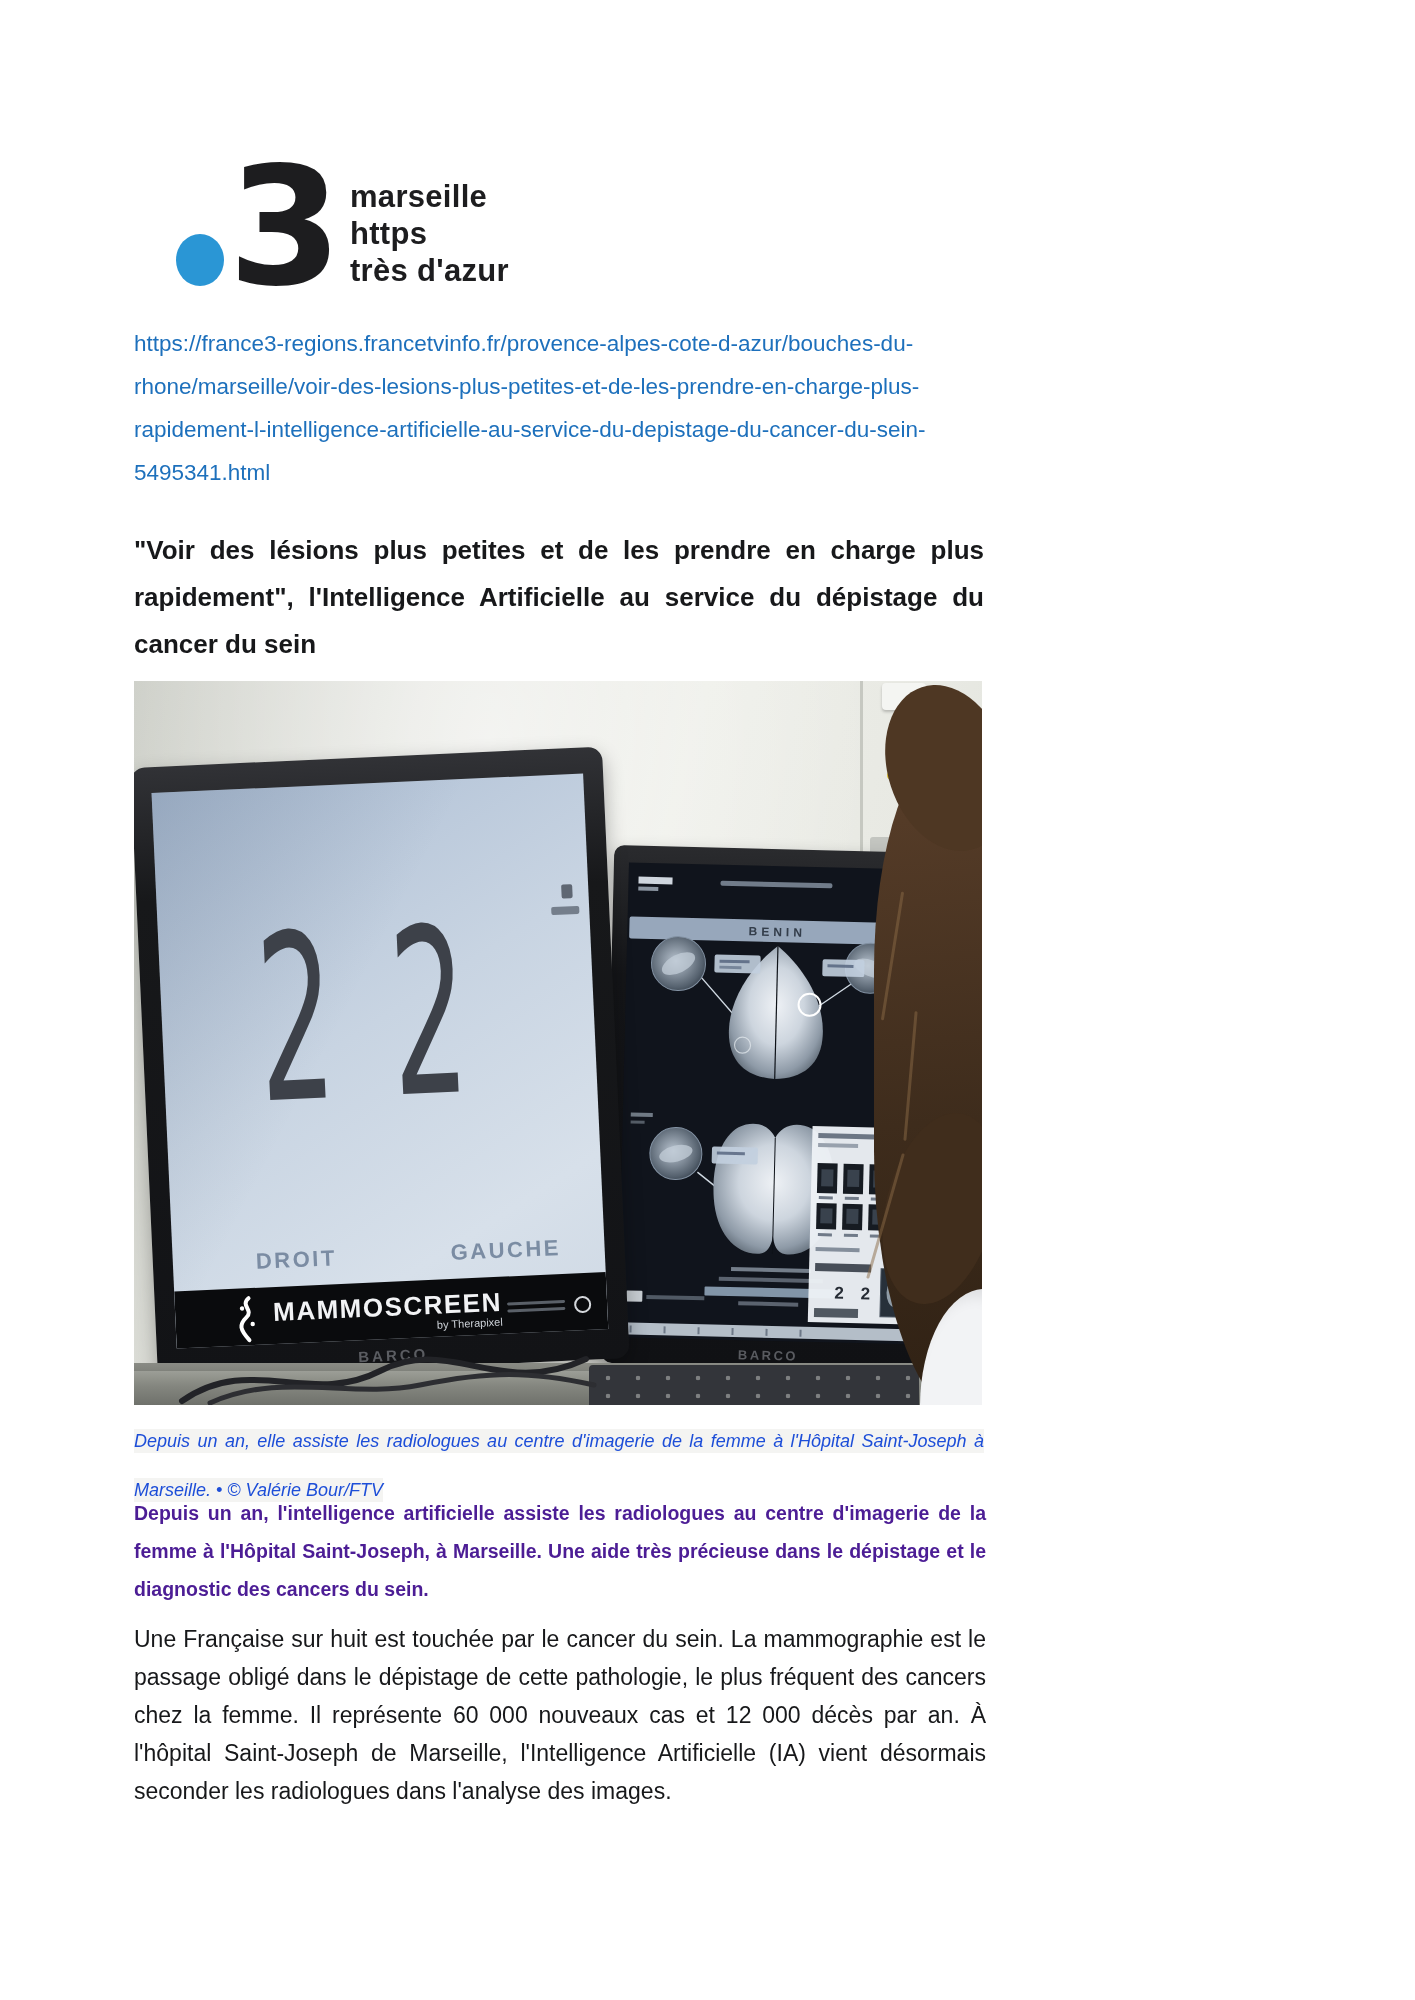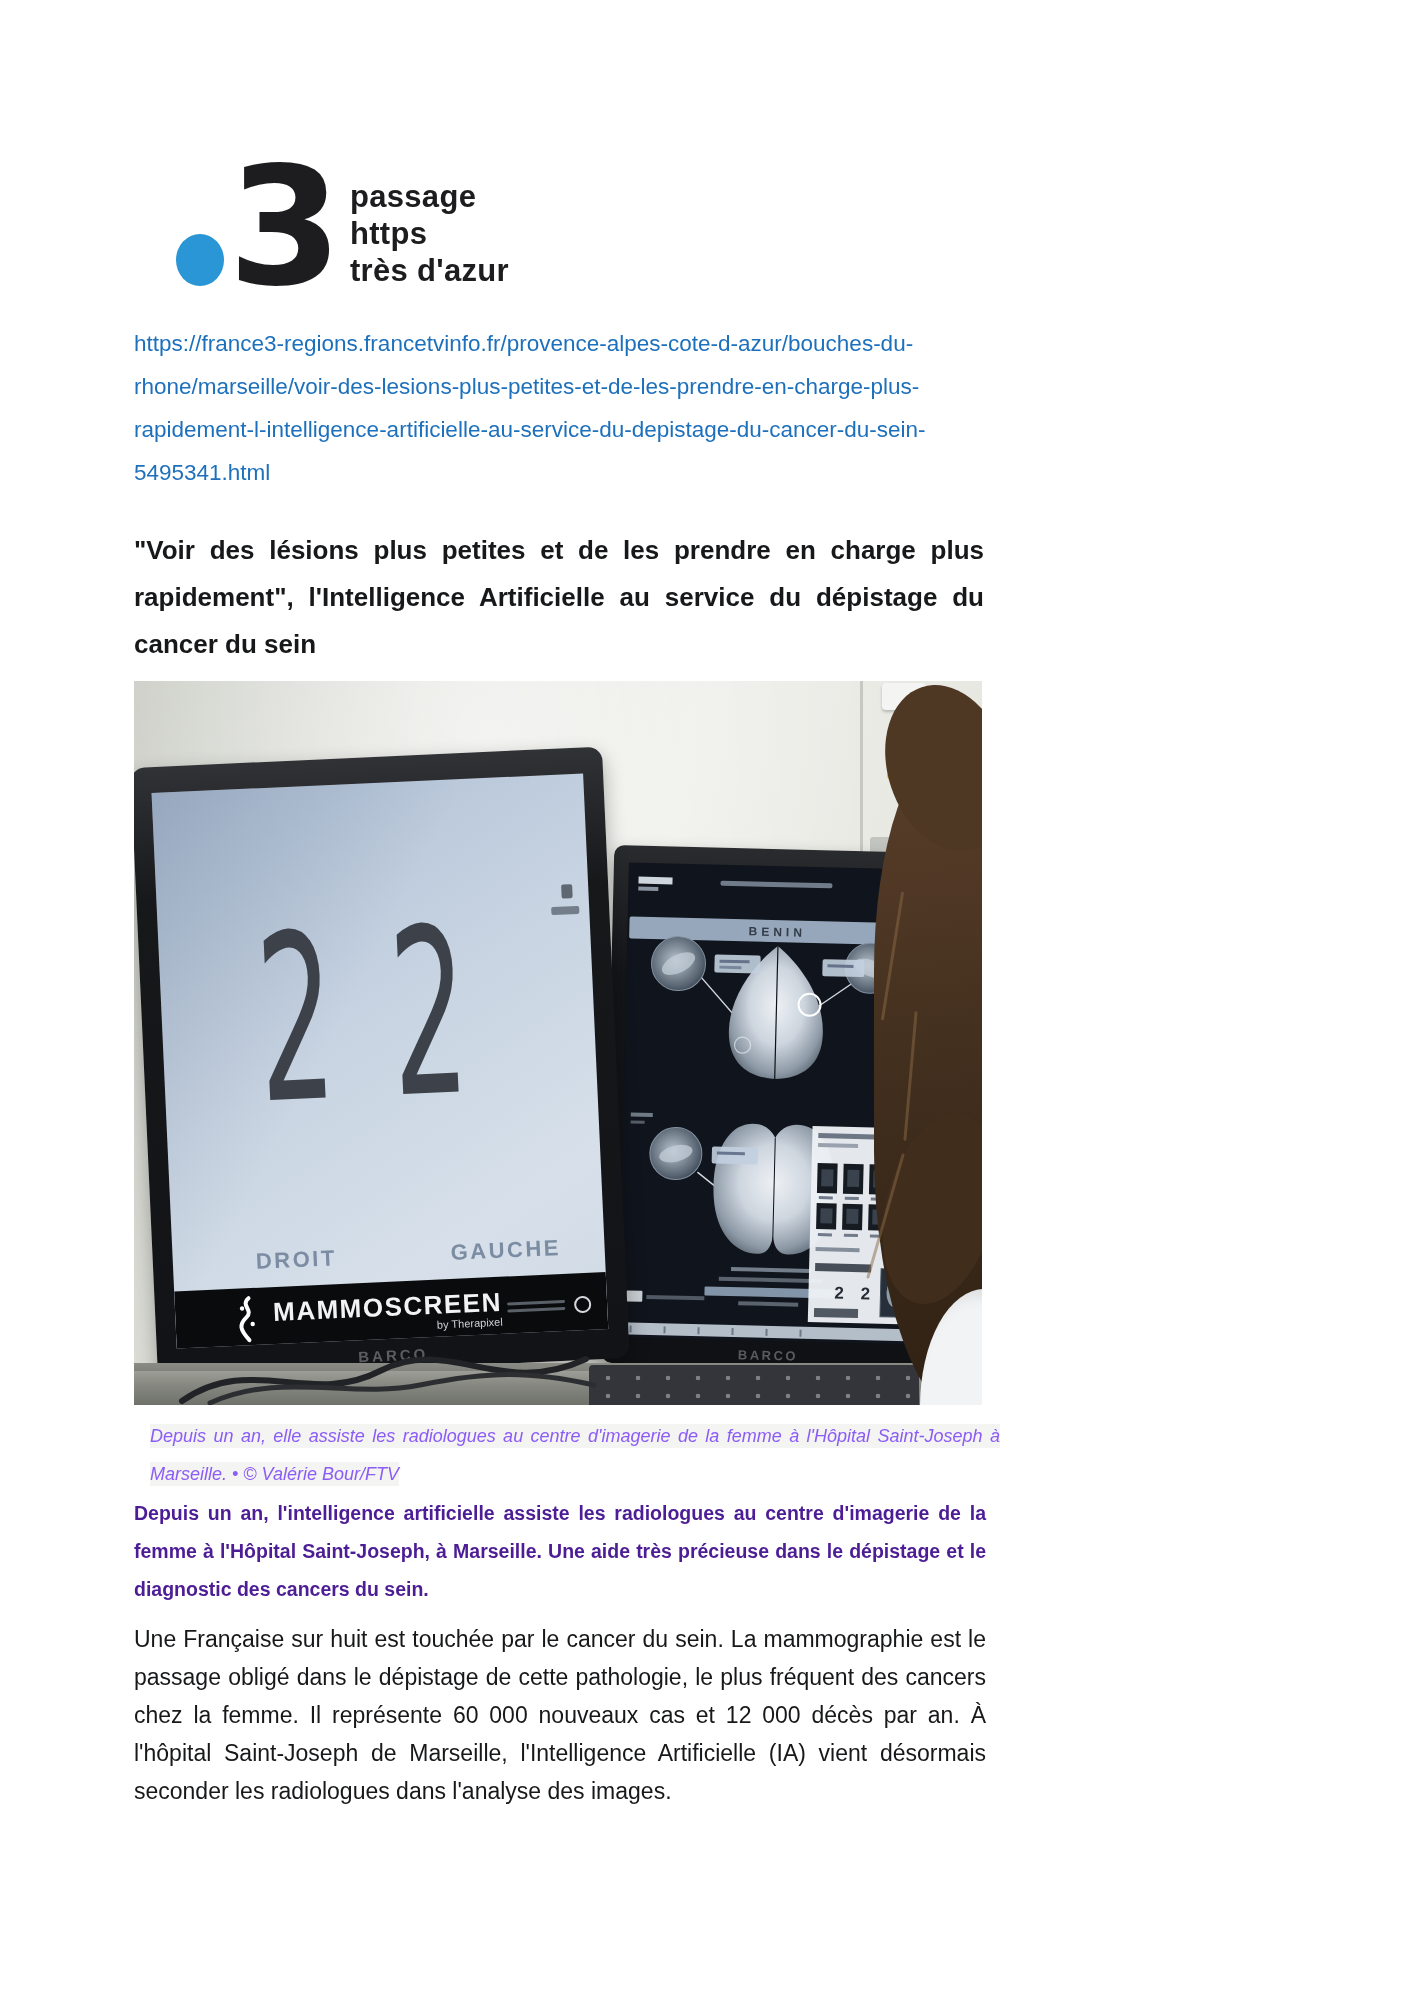--- a/index.html
+++ b/index.html
@@ -13,21 +13,21 @@
   .logo-three { position:absolute; left:52px; top:13px; font-size:164px; line-height:110px; font-weight:700; color:#1d1d1f; font-family:"DejaVu Sans",sans-serif; }
   .logo-region { margin-left:14px; padding-top:18px; }
   .logo-region span { display:block; font-size:31px; font-weight:700; line-height:37px; color:#1d1d1f; letter-spacing:.3px; }
 
   
   .article-url { position:absolute; left:134px; top:322px; width:866px; font-size:22.5px; line-height:43px; color:#1d70bc; cursor:pointer; text-decoration:none; }
   .article-url span { display:block; white-space:nowrap; text-decoration-thickness:1.5px; text-underline-offset:4px; }
 
   
   .article-title { position:absolute; left:134px; top:527px; width:850px; font-size:26px; font-weight:700; line-height:47px; color:#17181a; text-align:justify; }
-  .photo-caption { position:absolute; left:150px; top:1417px; width:850px; font-size:18px; font-style:italic; line-height:38px; color:#8b5cf6; text-align:justify; }
+  .photo-caption { position:absolute; left:134px; top:1417px; width:850px; font-size:18px; font-style:italic; line-height:49px; color:#1d4ed8; text-align:justify; }
   .photo-caption span { background:#f4f4f2; padding:2px 0; -webkit-box-decoration-break:clone; box-decoration-break:clone; }
   .article-lede { position:absolute; left:134px; top:1494px; width:852px; font-size:19.5px; font-weight:700; line-height:38px; color:#4c1d95; text-align:justify; }
   .article-body { position:absolute; left:134px; top:1620px; width:852px; font-size:23px; line-height:38px; color:#17181a; text-align:justify; }
 
   
   .photo { position:absolute; left:134px; top:681px; width:848px; height:724px; overflow:hidden;
            background:linear-gradient(105deg,#cdcfc8 0%,#e2e3dd 28%,#edeee8 55%,#e8e9e3 78%,#dfe1da 100%); }
   .wall-glow { position:absolute; left:0; top:0; width:100%; height:100%;
                background:radial-gradient(ellipse at 42% 8%, rgba(255,255,255,.55), transparent 55%); }
   .wall-corner-line { position:absolute; left:726px; top:0; width:3px; height:330px; background:#c6c8c1; }
@@ -94,21 +94,21 @@
 <body>
 
 <div class="page">
 
   <header class="logo">
     <div class="logo-mark">
       <span class="logo-dot"></span>
       <span class="logo-three">3</span>
     </div>
     <div class="logo-region">
-      <span>passage</span>
+      <span>marseille</span>
       <span>https</span>
       <span>très d'azur</span>
     </div>
   </header>
 
   <a class="article-url">
     <span>https://france3-regions.francetvinfo.fr/provence-alpes-cote-d-azur/bouches-du-</span>
     <span>rhone/marseille/voir-des-lesions-plus-petites-et-de-les-prendre-en-charge-plus-</span>
     <span>rapidement-l-intelligence-artificielle-au-service-du-depistage-du-cancer-du-sein-</span>
     <span>5495341.html</span>

